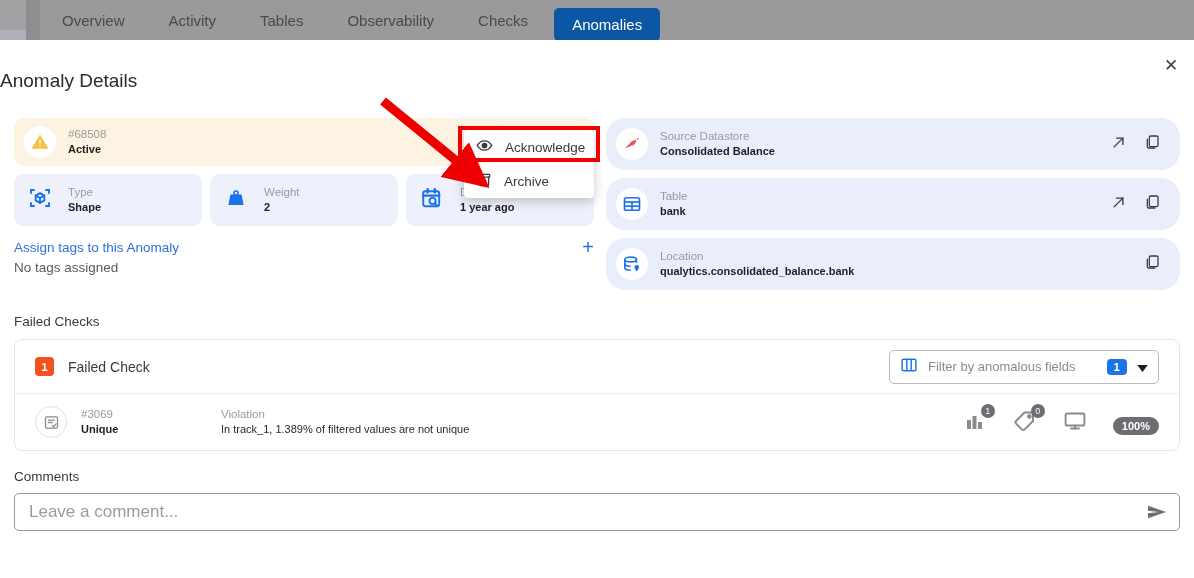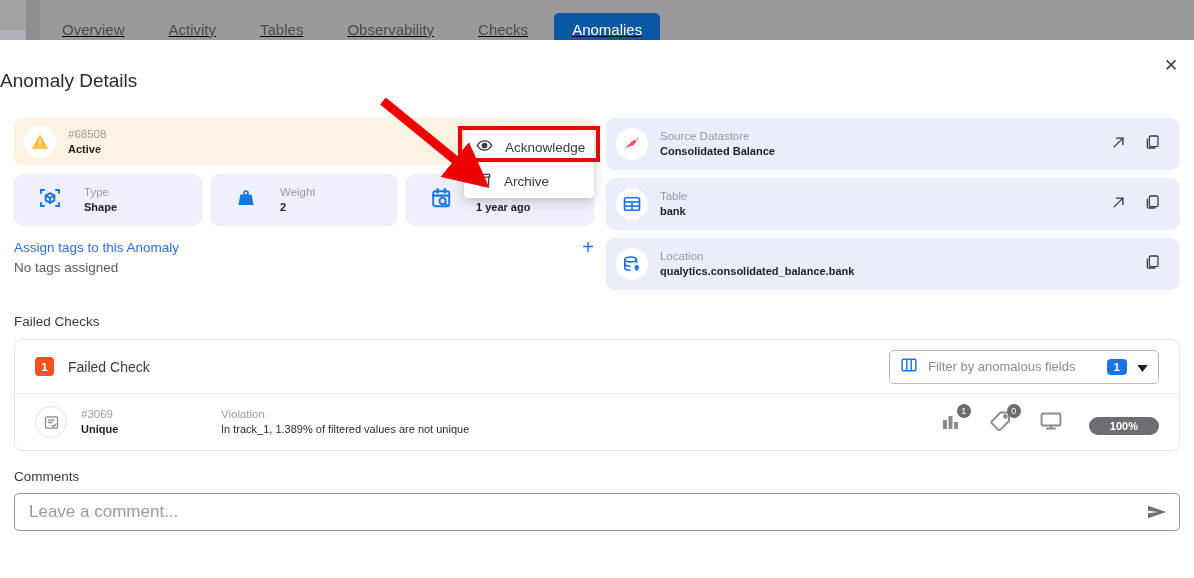--- a/index.html
+++ b/index.html
@@ -13,21 +13,21 @@
   
   .app-backdrop {
     position: absolute; left: 0; top: 0; width: 1194px; height: 40px;
     background: #9a9a9c;
   }
   .nav-rail { position: absolute; left: 0; top: 0; width: 26px; height: 40px; background: #a3a3a5; }
   .nav-rail2 { position: absolute; left: 26px; top: 0; width: 14px; height: 40px; background: #8e8e90; }
   .nav-rail3 { position: absolute; left: 0; top: 30px; width: 26px; height: 10px; background: #b0b0b8; }
   .nav-tabs {
     position: absolute; left: 40px; top: 0; height: 58px;
-    display: flex; align-items: center; gap: 0px; text-decoration: underline;
+    display: flex; gap: 0px;
   }
   .nav-tab {
     font-size: 15px; color: #4a4a4d; padding: 0 22px; height: 40px;
     display: flex; align-items: center; white-space: nowrap;
   }
   .nav-tab.active {
     background: #0b57a4; color: #ffffff; border-radius: 5px; height: 33px;
     margin: 8px 4px; padding: 0 18px;
   }
 
@@ -80,35 +80,35 @@
   .kebab-ring {
     width: 30px; height: 30px; border-radius: 50%;
     border: 3px solid #ee0000;
     display: flex; align-items: center; justify-content: center; cursor: pointer;
   }
 
   
   .metrics { display: flex; gap: 8px; margin-top: 8px; }
   .metric-card {
     background: #eef1fb; border-radius: 9px; height: 52px; flex: 1;
-    display: flex; align-items: center; padding: 0 24px; gap: 22px;
+    display: flex; align-items: center; padding: 0 14px; gap: 16px;
   }
 
   
   .tags-block { margin-top: 14px; position: relative; }
   .tag-link { color: #2f6ee0; font-size: 13.5px; cursor: pointer; }
   .tag-none { color: #5a5a5f; font-size: 13.5px; margin-top: 5px; }
   .tag-plus {
     position: absolute; right: 0; top: -2px; color: #2f6ee0; font-size: 20px;
     cursor: pointer; line-height: 18px;
   }
 
   
   .info-row {
-    background: #e9eefa; border-radius: 9px; height: 52px;
+    background: #e9eefa; border-radius: 19px; height: 52px;
     display: flex; align-items: center; padding: 0 10px; margin-bottom: 8px;
   }
   .info-icon-circle {
     width: 32px; height: 32px; border-radius: 50%; background: #ffffff;
     display: flex; align-items: center; justify-content: center; flex: none;
   }
   .info-text { margin-left: 12px; flex: 1; }
   .row-actions { display: flex; align-items: center; gap: 18px; padding-right: 10px; }
 
   
@@ -145,21 +145,21 @@
   .fc-viol { flex: 1; }
   .fc-stats { display: flex; align-items: center; gap: 24px; }
   .stat-ic { position: relative; width: 26px; height: 26px; }
   .stat-badge {
     position: absolute; right: -6px; top: -5px; background: #6d6d73; color: #fff;
     font-size: 9px; border-radius: 50%; width: 14px; height: 14px;
     display: flex; align-items: center; justify-content: center;
   }
   .pct-pill {
     background: #6d6d73; color: #fff; font-size: 11px; font-weight: bold;
-    border-radius: 10px; padding: 3px 21px; margin-top: 8px;
+    border-radius: 10px; padding: 3px 9px; margin-top: 8px;
   }
 
   
   .comments-label { font-size: 13.5px; color: #3a3a3f; padding: 0 14px; margin-top: 18px; }
   .comment-wrap { margin: 9px 14px 0 14px; position: relative; }
   .comment-input {
     width: 100%; height: 38px; border: 1px solid #999; border-radius: 5px;
     padding: 0 46px 0 14px; font-size: 17px; color: #333;
     font-family: "Liberation Sans", sans-serif; outline: none;
   }

